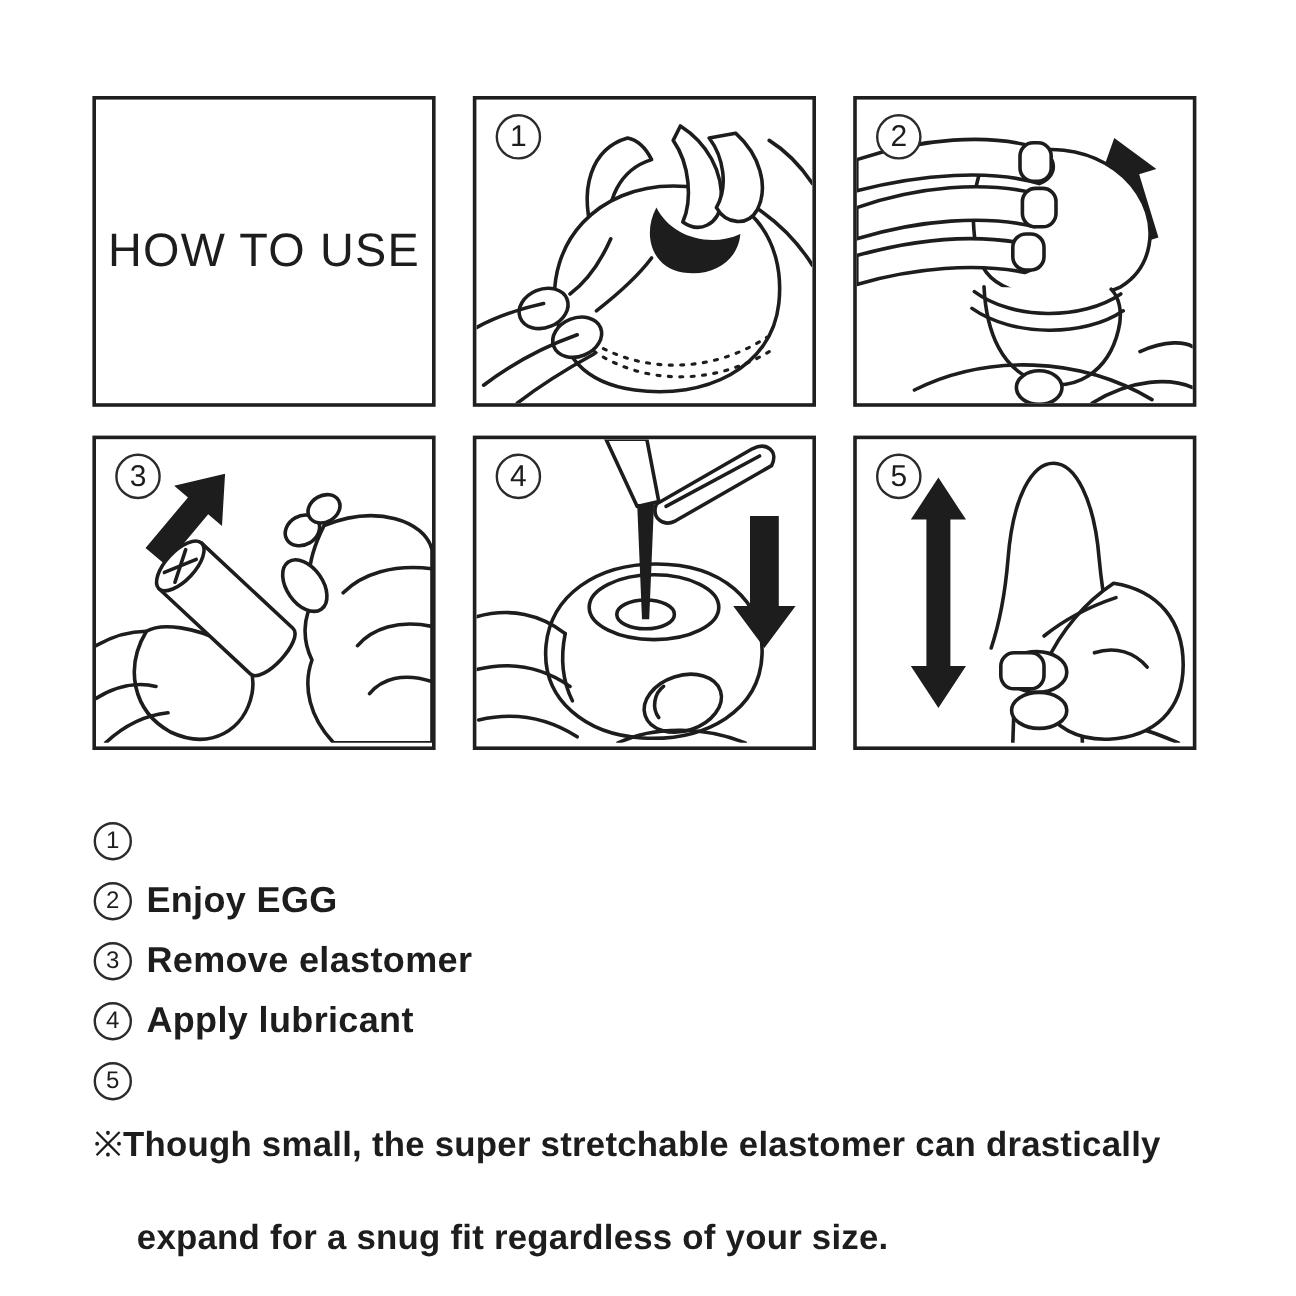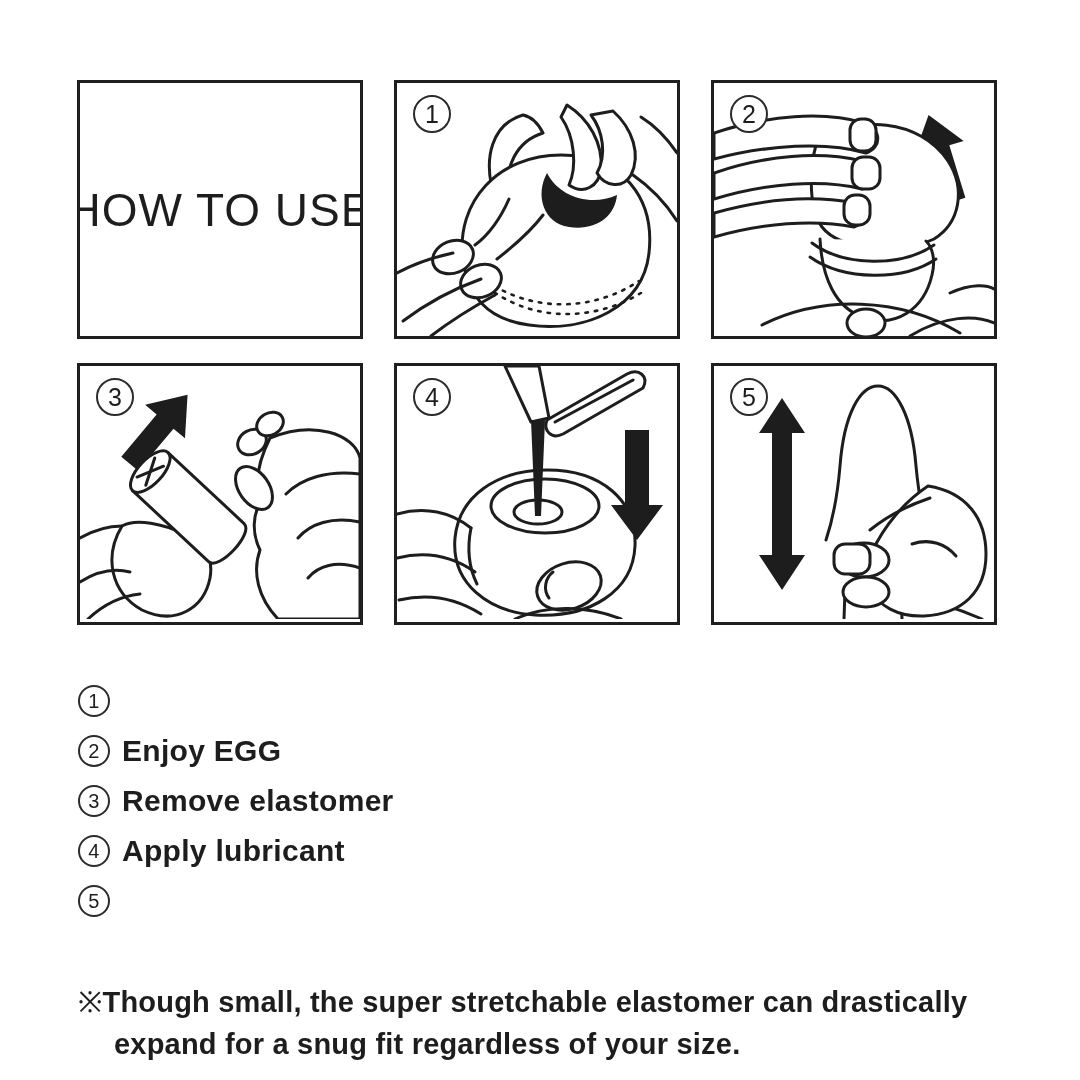--- a/index.html
+++ b/index.html
@@ -24,21 +24,21 @@
   }
   .panel {
     position: relative;
     box-sizing: border-box;
     border: 3px solid #1f1f1f;
     background: #ffffff;
     overflow: hidden;
   }
   .title-panel { display: flex; align-items: center; justify-content: center; }
   .title-text {
-    font-size: 46px;
+    font-size: 39px;
     font-weight: 400;
     letter-spacing: 1px;
     color: #1d1d1d;
     white-space: nowrap;
   }
   .badge {
     position: absolute;
     top: 12px;
     left: 16px;
     width: 38px;
@@ -91,28 +91,28 @@
     border-radius: 50%;
     display: flex;
     align-items: center;
     justify-content: center;
     font-size: 20px;
     font-weight: 400;
   }
   .note {
     position: absolute;
     left: 78px;
-    top: 981px;
+    top: 933px;
     font-size: 29px;
     font-weight: 700;
     line-height: 42px;
     letter-spacing: 0.2px;
   }
   .note-line { display: block; white-space: nowrap; }
-  .note-line.indent { padding-left: 36px; }
+  .note-line.indent { padding-left: 36px; margin-top: 36px; }
   .note-marker { font-weight: 400; }
 </style>
 </head>
 <body>
 
 <div class="sheet">
 
   <div class="grid">
 
     <div class="panel title-panel">

